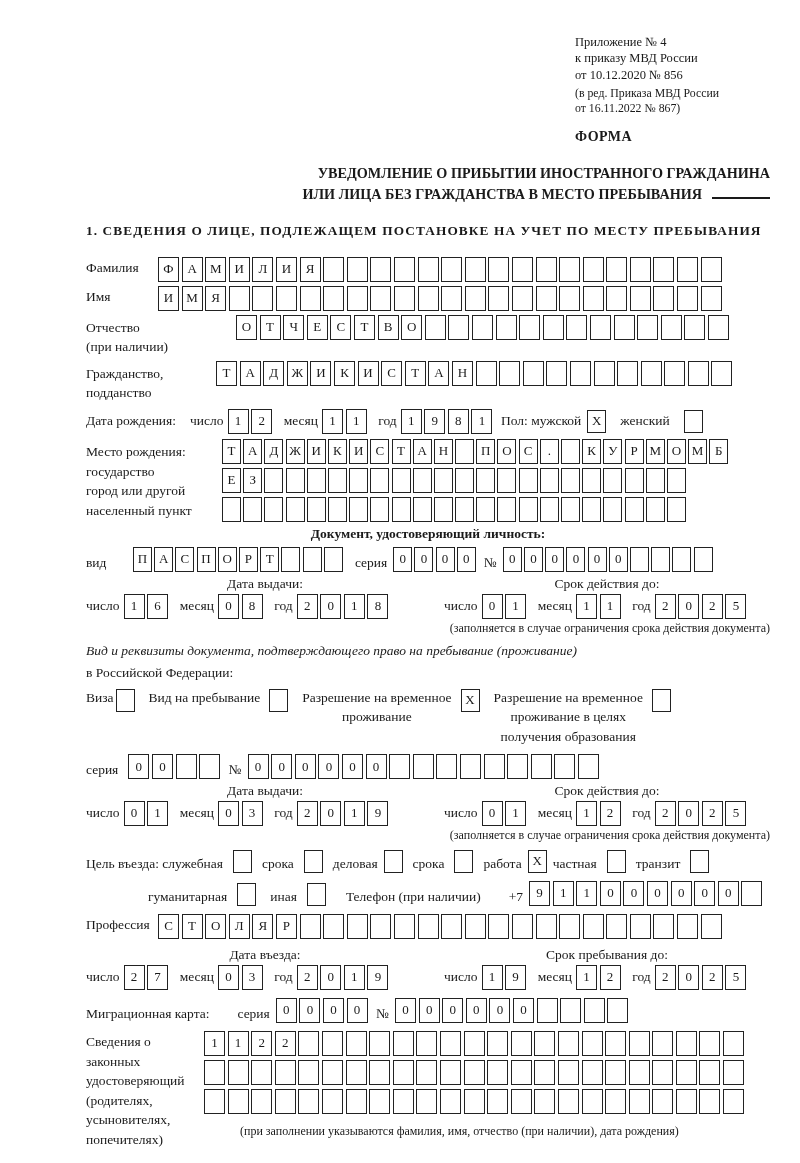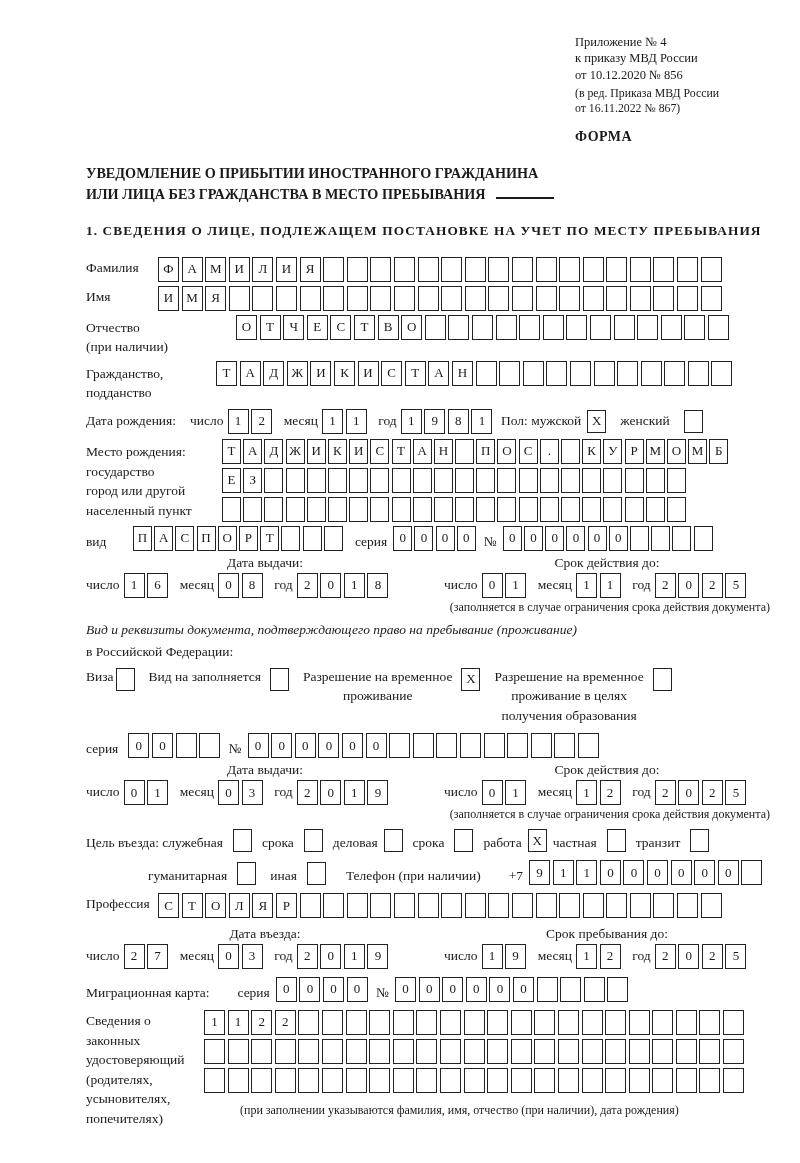--- a/index.html
+++ b/index.html
@@ -10,21 +10,21 @@
     font-size:13.5px;line-height:1.25;
   }
   .page{padding:34px 30px 0 86px;}
 
   
   .top-right-wrap{display:flex;justify-content:flex-end;}
   .top-right{width:195px;text-align:left;font-size:12.5px;line-height:1.3;}
   .amendment{font-size:11.8px;margin-top:3px;line-height:1.3;}
   .forma{font-weight:bold;font-size:14px;letter-spacing:.5px;margin-top:12px;}
 
-  .title{font-weight:bold;text-align:left;font-size:14.2px;line-height:1.5;margin-top:16px;}
+  .title{font-weight:bold;text-align:right;font-size:14.2px;line-height:1.5;margin-top:16px;}
   .blank-line{display:inline-block;width:58px;border-bottom:2px solid #1a1a1a;height:12px;margin-left:10px;}
   .section-heading{font-weight:bold;font-size:13.3px;letter-spacing:1.1px;margin-top:18px;}
 
   .row{display:flex;align-items:flex-start;margin-bottom:4px;flex-wrap:nowrap;}
   .mt8{margin-top:8px;}
   .lbl{padding-top:3px;flex-shrink:0;}
   .lbl-stack{flex-shrink:0;line-height:1.45;padding-top:3px;}
 
   .boxes{display:flex;flex-wrap:nowrap;flex-shrink:0;}
   .boxes-col{display:flex;flex-direction:column;gap:4px;}
@@ -317,20 +317,21 @@
           <span class="box"></span>
           <span class="box"></span>
           <span class="box"></span>
           <span class="box"></span>
           <span class="box"></span>
           <span class="box"></span>
         </span>
     </span>
   </div>
 
+  <div class="center-bold">Документ, удостоверяющий личность:</div>
 
   <div class="row inline-row">
     <span style="width:47px;">вид</span>
     <span class="boxes boxes-sm">
         <span class="box">П</span>
         <span class="box">А</span>
         <span class="box">С</span>
         <span class="box">П</span>
         <span class="box">О</span>
         <span class="box">Р</span>
@@ -422,21 +423,21 @@
   <div style="margin-bottom:5px;font-style:italic;">Вид и реквизиты документа, подтверждающего право на пребывание (проживание)</div>
   <div style="margin-bottom:6px;">в Российской Федерации:</div>
 
   <div class="row">
     <span class="opt">
       <span style="padding-top:2px;">Виза</span>
       <span class="chk" style="margin-left:2px;"></span>
     </span>
     <span class="g14"></span>
     <span class="opt">
-      <span style="padding-top:2px;">Вид на заполняется</span>
+      <span style="padding-top:2px;">Вид на пребывание</span>
       <span class="chk"></span>
     </span>
     <span class="g14"></span>
     <span class="opt">
       <span class="opt-lines">
         <div>Разрешение на временное</div>
         <div>проживание</div>
       </span>
       <span class="chk">X</span>
     </span>

